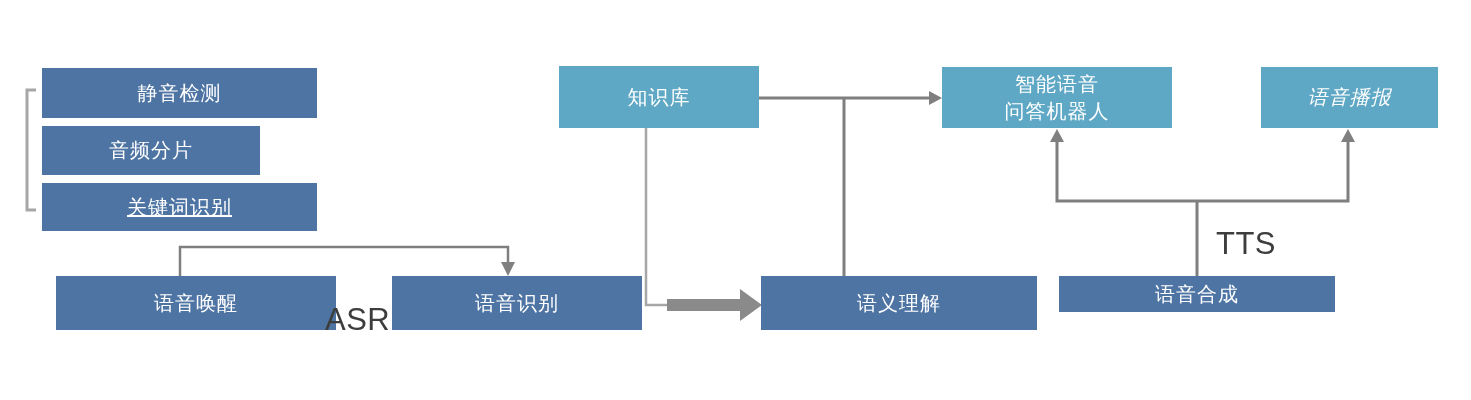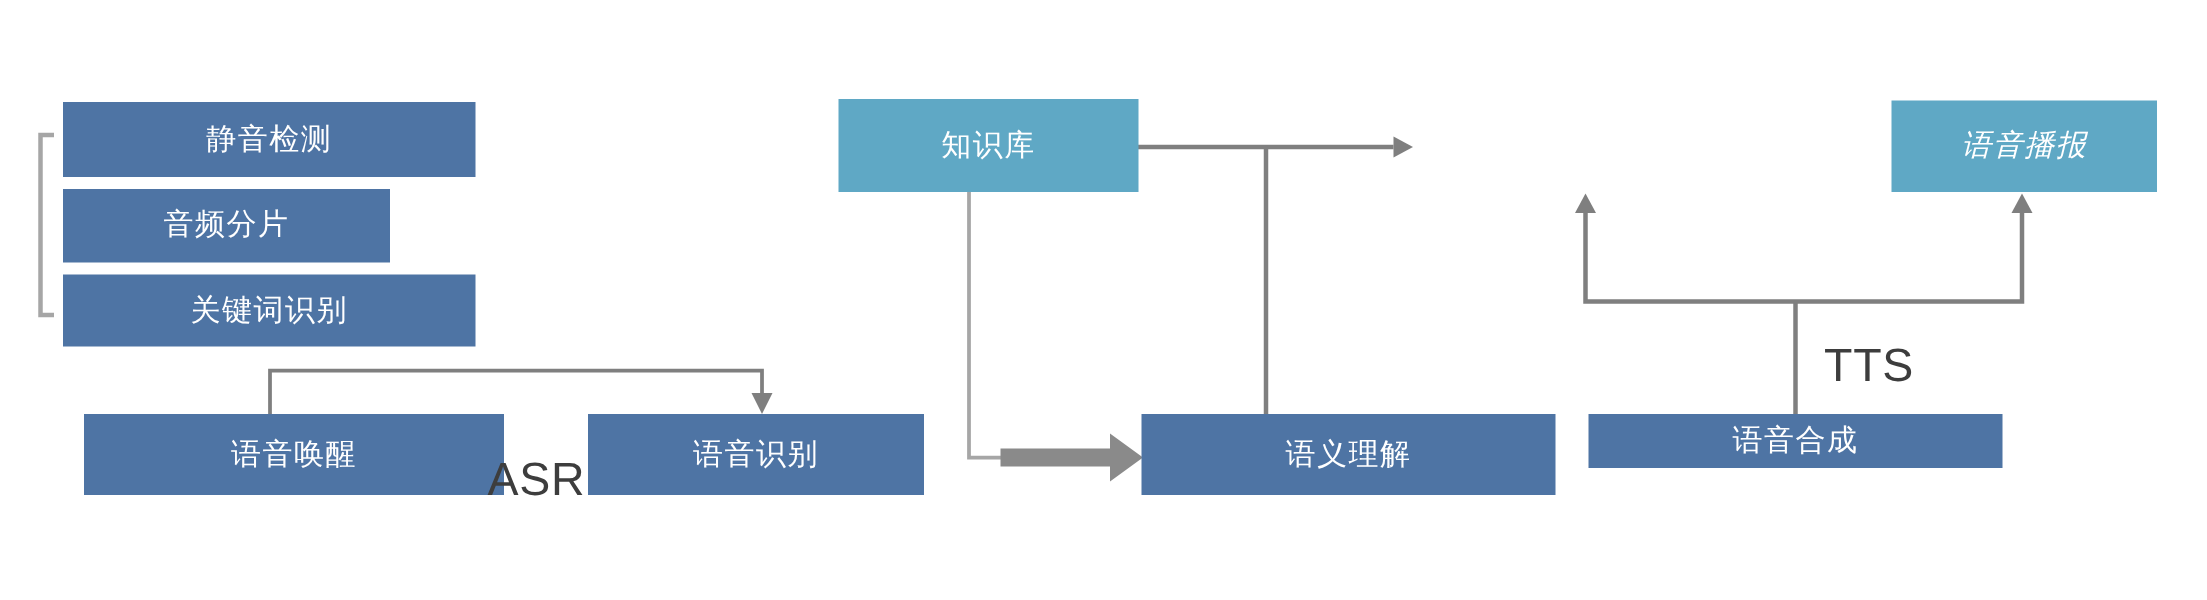--- a/index.html
+++ b/index.html
@@ -93,38 +93,42 @@
       <polygon class="head" points="1341,142 1355,142 1348,129"></polygon>
     </g>
   </svg>
 
   <div class="node dark" style="left:42px; top:68px; width:275px; height:50px;">
     <span>静音检测</span>
   </div>
   <div class="node dark" style="left:42px; top:126px; width:218px; height:49px;">
     <span>音频分片</span>
   </div>
-  <div class="node dark" style="left:42px; top:183px; width:275px; height:48px;">
+  <div class="node dark" style="left:42px; top:183px; width:275px; height:48px;text-decoration:underline;">
     <span>关键词识别</span>
   </div>
 
   <div class="node dark" style="left:56px; top:276px; width:280px; height:54px;">
     <span>语音唤醒</span>
   </div>
-  <div class="node dark" style="left:392px; top:276px; width:224px; height:54px;">
+  <div class="node dark" style="left:392px; top:276px; width:250px; height:54px;">
     <span>语音识别</span>
   </div>
 
   <div class="node light" style="left:543px; top:66px; width:200px; height:62px;margin-left:16px;">
     <span>知识库</span>
   </div>
   <div class="node dark" style="left:761px; top:276px; width:276px; height:54px;">
     <span>语义理解</span>
   </div>
 
+  <div class="node light" style="left:942px; top:67px; width:230px; height:61px;">
+    <span>智能语音</span>
+    <span>问答机器人</span>
+  </div>
   <div class="node light" style="left:1261px; top:67px; width:177px; height:61px;font-style:italic;">
     <span>语音播报</span>
   </div>
   <div class="node dark" style="left:1059px; top:276px; width:276px; height:36px;">
     <span>语音合成</span>
   </div>
 
   <div class="edge-label" style="left:325px; top:258px;margin-top:44px;">ASR</div>
   <div class="edge-label" style="left:1216px; top:226px;">TTS</div>
 

